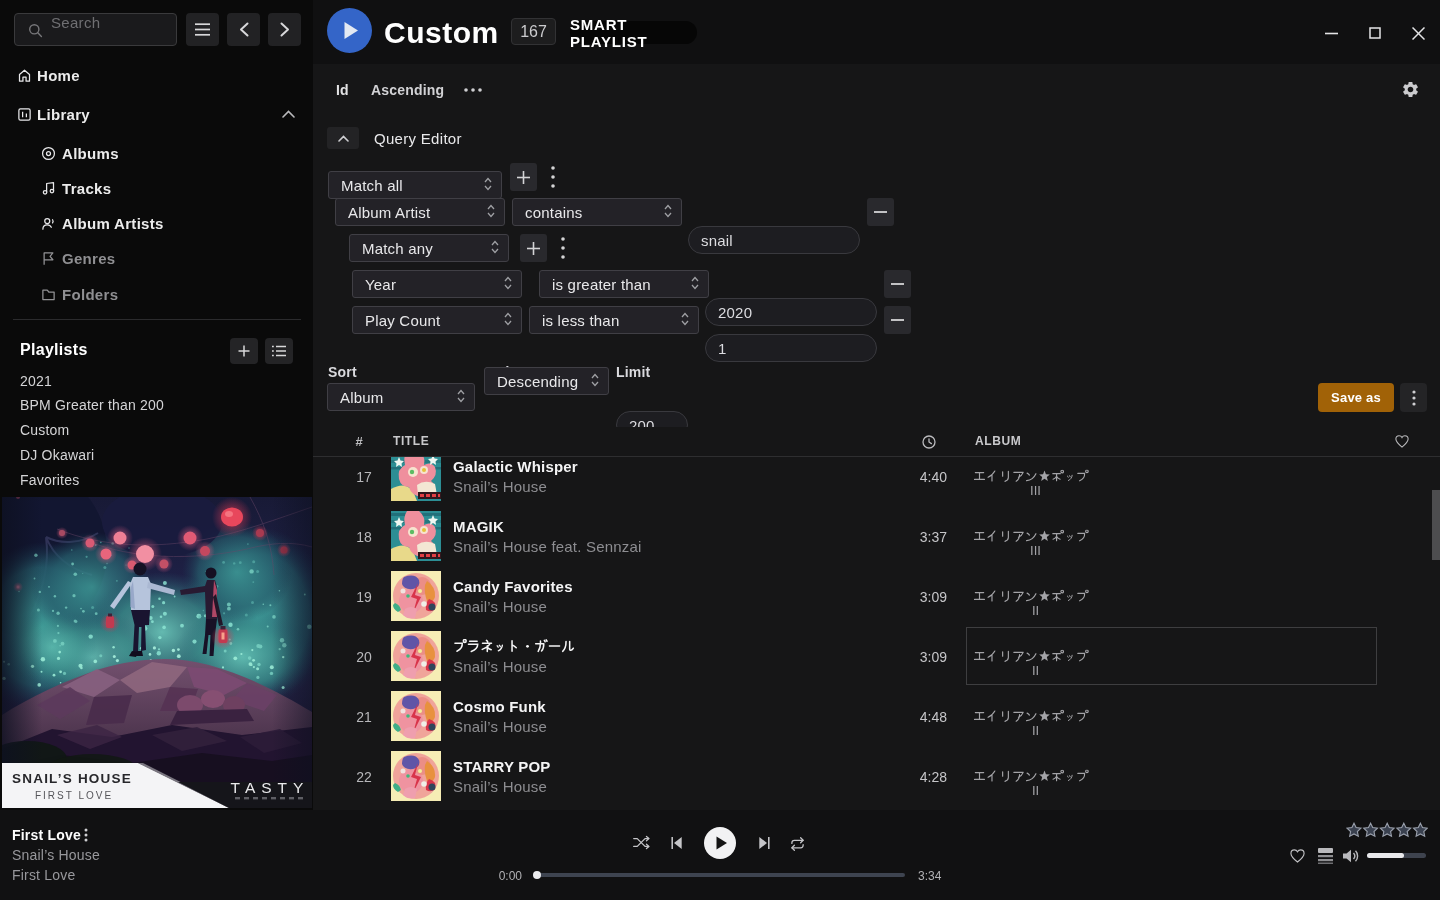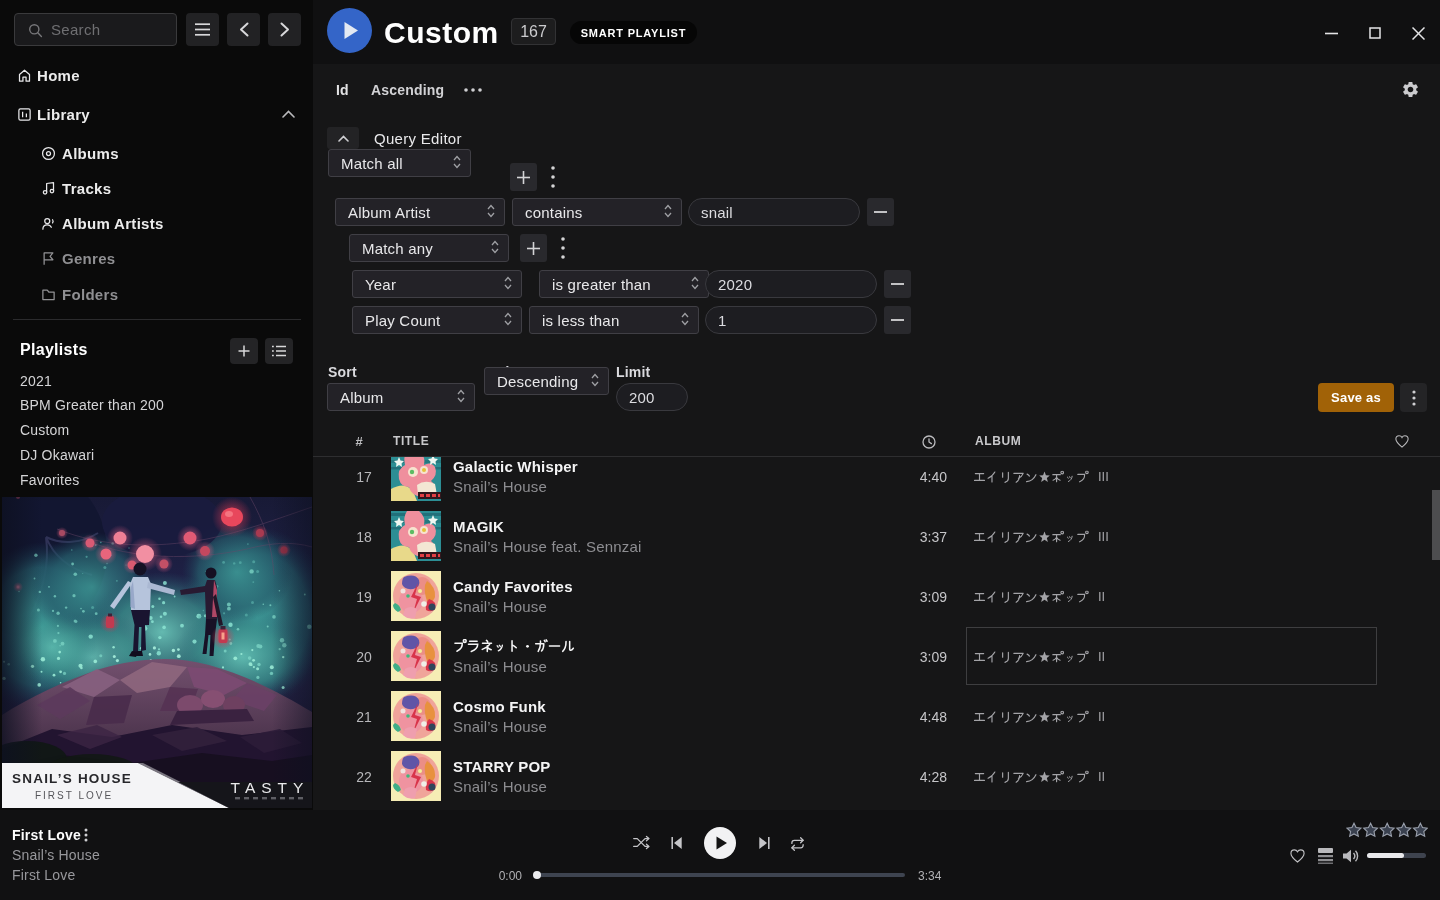--- a/index.html
+++ b/index.html
@@ -5,49 +5,49 @@
   * { margin:0; padding:0; box-sizing:border-box; }
   html,body { width:1440px; height:900px; overflow:hidden; background:#111; }
   body { font-family:"Liberation Sans", sans-serif; position:relative; }
   .abs { position:absolute; }
 
   
   #sidebar { left:0; top:0; width:313px; height:810px; background:#0a0a0a; }
   .sbtn { background:#222224; border-radius:4px; width:33px; height:33px; top:13px;
           display:flex; align-items:center; justify-content:center; }
   #search { left:14px; top:13px; width:163px; height:33px; background:#1a1a1c;
-            border:1px solid #3a3a3c; border-radius:4px; display:flex; align-items:center; }
+            border:1px solid #3a3a3c; border-radius:4px; display:flex; }
   #search span { color:#6f6f72; font-size:15px; letter-spacing:.3px; }
   .navitem { left:37px; font-size:15px; font-weight:700; color:#ececec; letter-spacing:.3px; }
   .subitem { left:62px; font-size:15px; font-weight:700; color:#ececec; letter-spacing:.3px; }
   .dim { color:#8f8f92; }
   .icon { position:absolute; }
 
   
   #main { left:313px; top:0; width:1127px; height:810px; background:#161617; }
   #hdrband { left:0; top:0; width:1127px; height:64px; background:#101011; }
 
   .qsel { position:absolute; height:28px; background:#232227; border:1px solid #403f45;
           border-radius:3px; display:flex; align-items:center; padding-left:12px;
           color:#e8e8ea; font-size:15px; letter-spacing:.2px; }
   .qinp { position:absolute; height:28px; background:#1d1d21; border:1px solid #39393e;
           border-radius:14px; display:flex; align-items:center; padding-left:12px;
-          color:#dcdce0; font-size:15px; letter-spacing:.2px; }
+          color:#dcdce0; font-size:15px; letter-spacing:.2px;margin-top:28px; }
   .qbtn { position:absolute; height:28px; width:27px; background:#29292d; border-radius:3px;
           display:flex; align-items:center; justify-content:center; }
   .qlabel { position:absolute; font-size:14px; font-weight:700; color:#dadade; letter-spacing:.2px; }
 
   .updown { margin-left:auto; margin-right:9px; }
 
   
   .rownum { position:absolute; width:30px; text-align:center; font-size:14px; color:#b7b7ba; }
   .rtitle { position:absolute; font-size:15px; font-weight:700; color:#f4f4f5; letter-spacing:.2px; }
   .rartist { position:absolute; font-size:15px; color:#8d8d91; letter-spacing:.2px; }
   .rdur { position:absolute; width:60px; text-align:right; font-size:14px; color:#c6c6c9; }
-  .ralbum { position:absolute; font-size:14px; color:#a3a3a7; }
+  .ralbum { position:absolute; font-size:14px; color:#a3a3a7;flex-direction:column; }
 
   
   #player { left:0; top:810px; width:1440px; height:90px; background:#111112; }
 </style>
 </head>
 <body>
 
 <svg width="0" height="0" style="position:absolute">
   <defs>
     <symbol id="k-e" viewBox="0 0 100 100">
@@ -571,21 +571,21 @@
 </div>
 
 <div id="main" class="abs">
   <div id="hdrband" class="abs"></div>
   <svg class="abs" style="left:14px;top:8px" width="45" height="45" viewBox="0 0 45 45">
     <circle cx="22.5" cy="22.5" r="22.5" fill="#3465c8"></circle>
     <path d="M17.5 14 L31 22.5 L17.5 31 Z" fill="#e3e9f2"></path>
   </svg>
   <div class="abs" style="left:71px;top:16px;font-size:30px;font-weight:800;color:#ffffff;letter-spacing:.5px">Custom</div>
   <div class="abs" style="left:198px;top:18px;width:45px;height:27px;background:#1d1d1e;border:1px solid #323234;border-radius:4px;display:flex;align-items:center;justify-content:center;font-size:16px;color:#cbcbce">167</div>
-  <div class="abs" style="left:257px;top:21px;width:127px;height:23px;background:#060606;border-radius:12px;display:flex;align-items:center;justify-content:center;font-size:11px;font-weight:700;color:#fff;letter-spacing:.8px">SMART PLAYLIST</div>
+  <div class="abs" style="left:257px;top:21px;width:127px;height:23px;background:#060606;border-radius:12px;display:flex;align-items:center;justify-content:center;font-size:15px;font-weight:700;color:#fff;letter-spacing:.8px">SMART PLAYLIST</div>
 
   <svg class="abs" style="left:1012px;top:27px" width="13" height="13" viewBox="0 0 13 13">
       <line x1="0" y1="6.5" x2="13" y2="6.5" stroke="#e4e4e6" stroke-width="1.6"></line>
     </svg>
   <svg class="abs" style="left:1056px;top:27px" width="12" height="12" viewBox="0 0 12 12">
       <rect x="1" y="1" width="10" height="10" fill="none" stroke="#e4e4e6" stroke-width="1.5"></rect>
     </svg>
   <svg class="abs" style="left:1099px;top:27px" width="13" height="13" viewBox="0 0 13 13">
       <g stroke="#e4e4e6" stroke-width="1.5">
         <line x1="0.5" y1="0.5" x2="12.5" y2="12.5"></line>
@@ -606,21 +606,21 @@
     <path fill="#cbcbce" fill-rule="evenodd" d="M19.14 12.94c.04-.3.06-.61.06-.94 0-.32-.02-.64-.07-.94l2.03-1.58c.18-.14.23-.41.12-.61l-1.92-3.32c-.12-.22-.37-.29-.59-.22l-2.39.96c-.5-.38-1.03-.7-1.62-.94L14.4 2.81c-.04-.24-.24-.41-.48-.41h-3.84c-.24 0-.43.17-.47.41L9.25 5.35c-.59.24-1.13.57-1.62.94l-2.39-.96c-.22-.08-.47 0-.59.22L2.74 8.87c-.12.21-.08.47.12.61l2.03 1.58c-.05.3-.09.63-.09.94s.02.64.07.94l-2.03 1.58c-.18.14-.23.41-.12.61l1.92 3.32c.12.22.37.29.59.22l2.39-.96c.5.38 1.03.7 1.62.94l.36 2.54c.05.24.24.41.48.41h3.84c.24 0 .44-.17.47-.41l.36-2.54c.59-.24 1.13-.56 1.62-.94l2.39.96c.22.08.47 0 .59-.22l1.92-3.32c.12-.22.07-.47-.12-.61l-2.01-1.58zM12 15.6c-1.98 0-3.6-1.62-3.6-3.6s1.62-3.6 3.6-3.6 3.6 1.62 3.6 3.6-1.62 3.6-3.6 3.6z"></path>
   </svg>
 
   <div class="abs" style="left:14px;top:127px;width:32px;height:22px;background:#232325;border-radius:3px;display:flex;align-items:center;justify-content:center">
     <svg width="11" height="7" viewBox="0 0 11 7">
         <path d="M1 6 L5.5 1.5 L10 6" fill="none" stroke="#cfcfd2" stroke-width="1.6" stroke-linecap="round"></path>
       </svg>
   </div>
   <div class="abs" style="left:61px;top:130px;font-size:15px;color:#e9e9eb;letter-spacing:.3px">Query Editor</div>
 
-  <div class="qsel" style="left:15px;top:149px;width:143px">Match all<span class="updown"><svg width="8" height="14" viewBox="0 0 8 14">
+  <div class="qsel" style="left:15px;top:171px;width:174px">Match all<span class="updown"><svg width="8" height="14" viewBox="0 0 8 14">
           <path d="M1 5 L4 1.6 L7 5 M1 9 L4 12.4 L7 9" fill="none" stroke="#9fa0a4" stroke-width="1.3"></path>
         </svg></span></div>
   <div class="qbtn" style="left:197px;top:163px">
       <svg width="13" height="13" viewBox="0 0 13 13">
         <g stroke="#d4d4d6" stroke-width="1.6">
           <line x1="6.5" y1="0" x2="6.5" y2="13"></line>
           <line x1="0" y1="6.5" x2="13" y2="6.5"></line>
         </g>
       </svg>
     </div>

